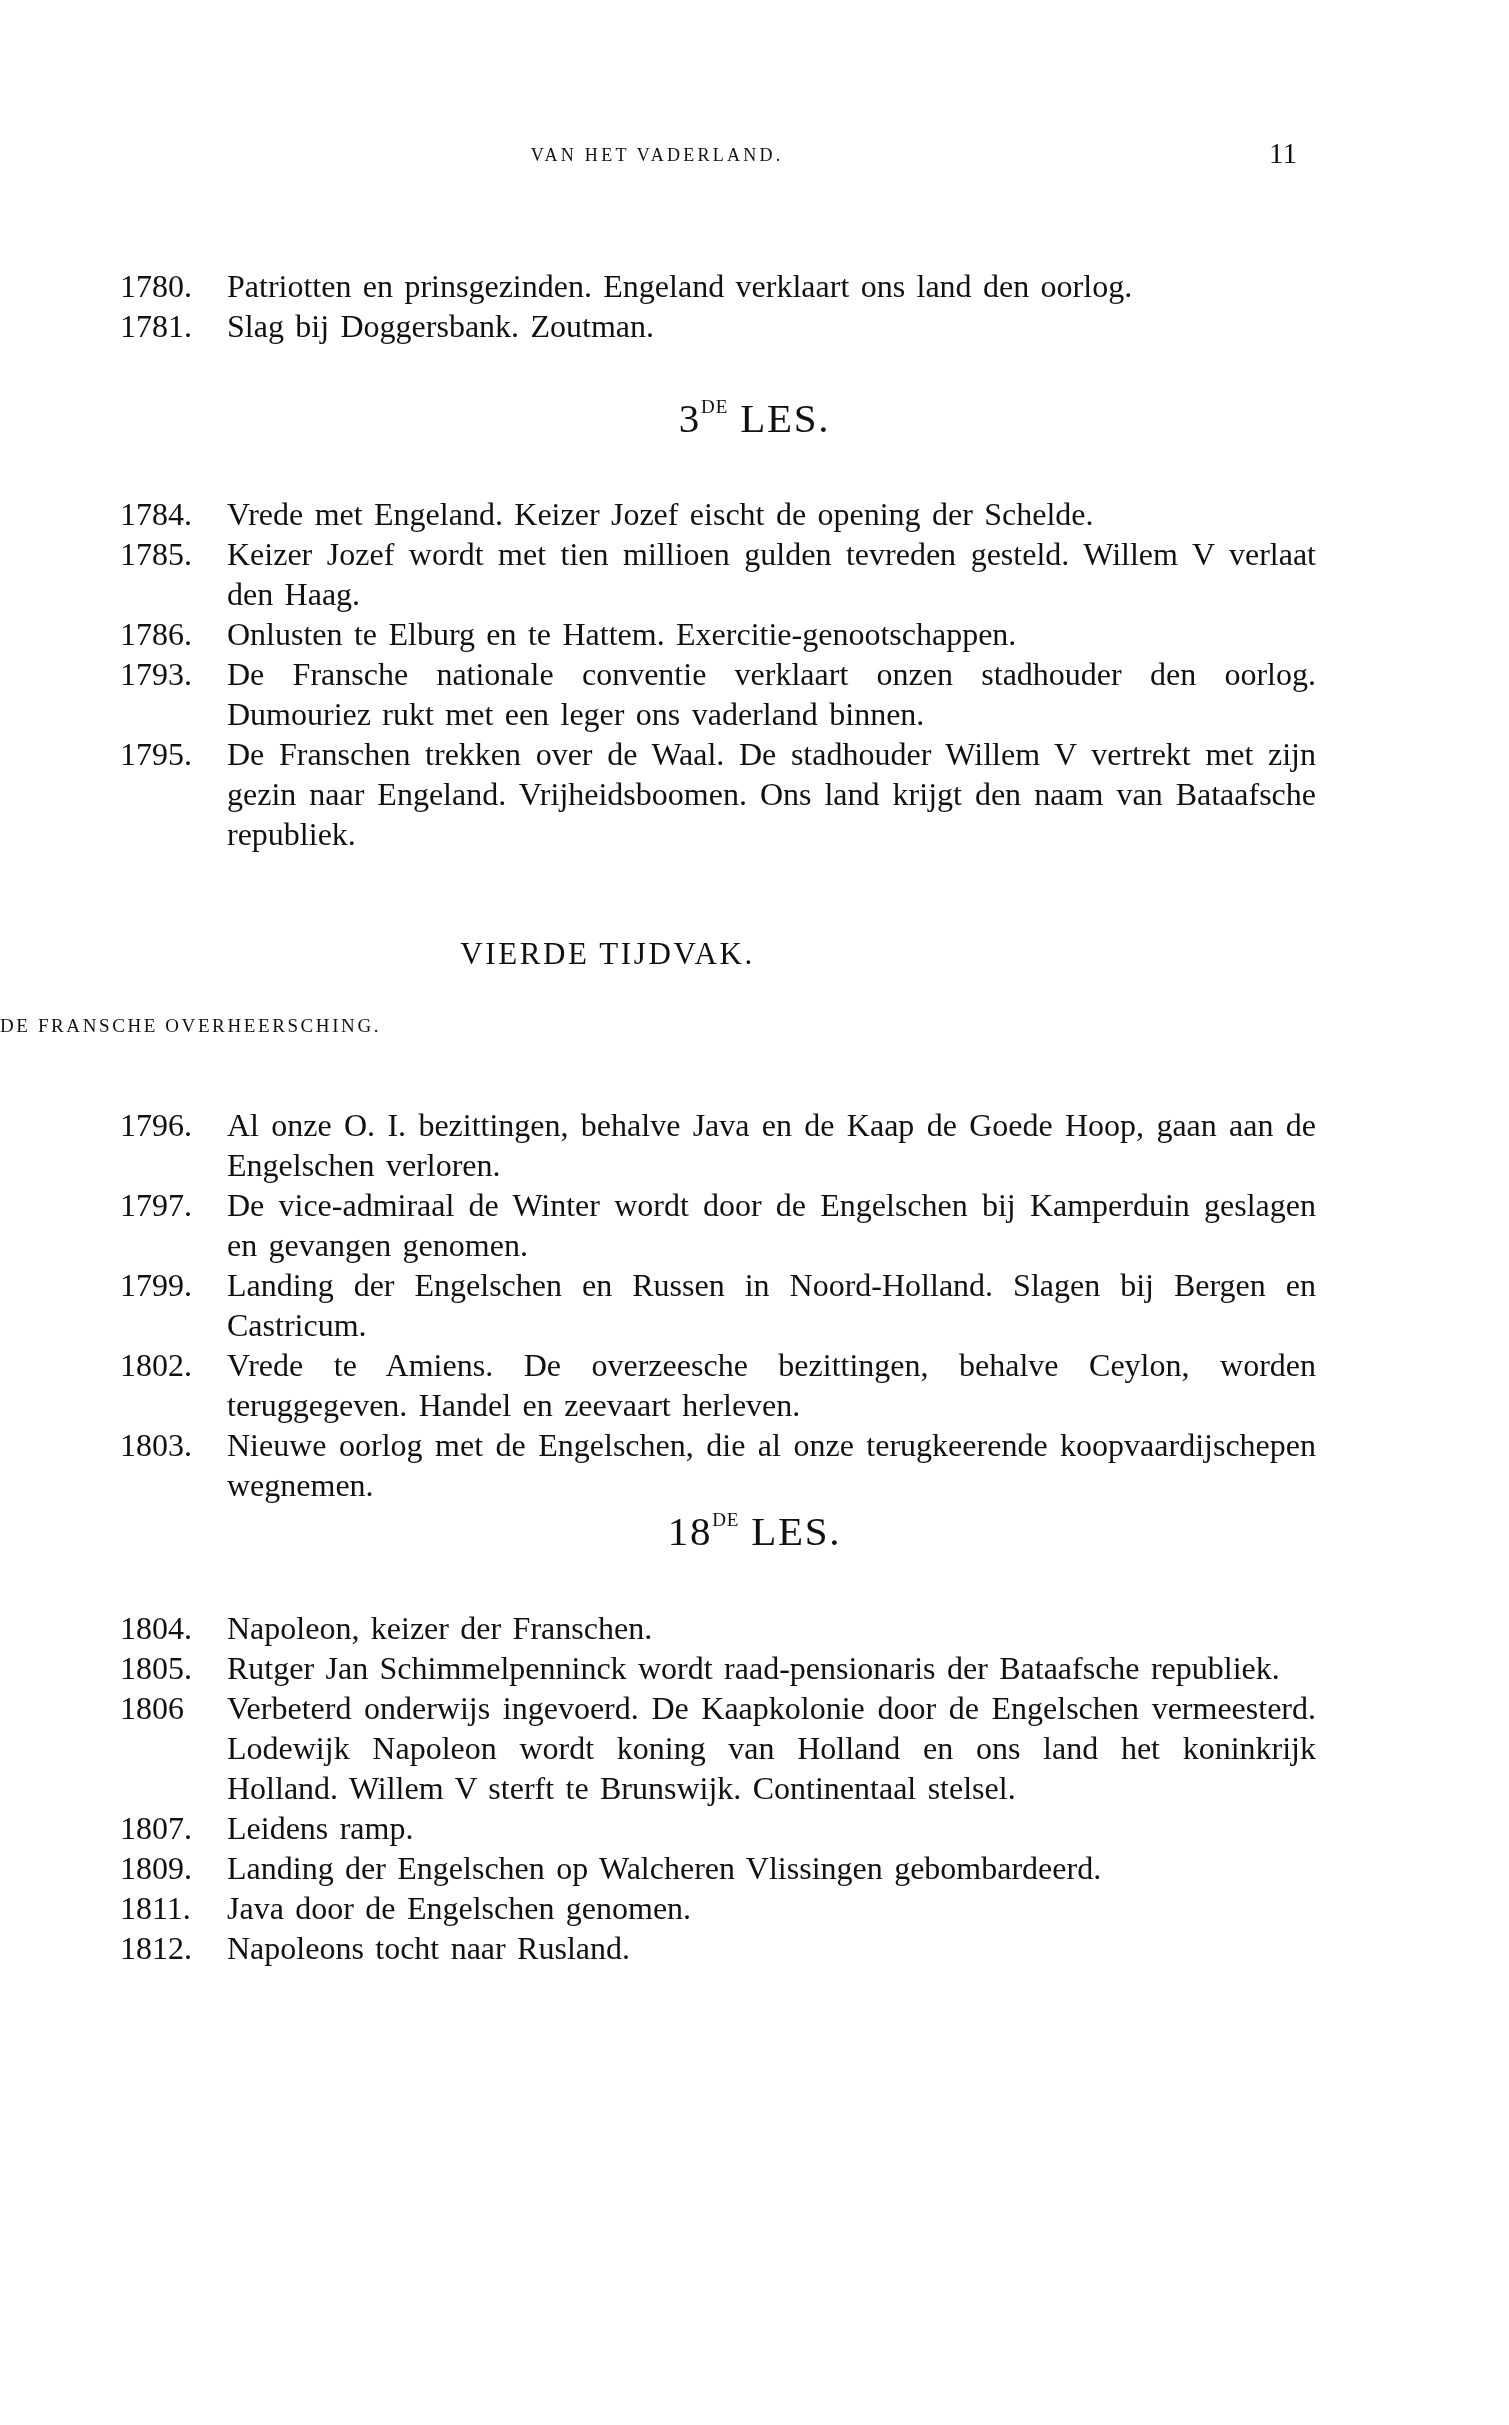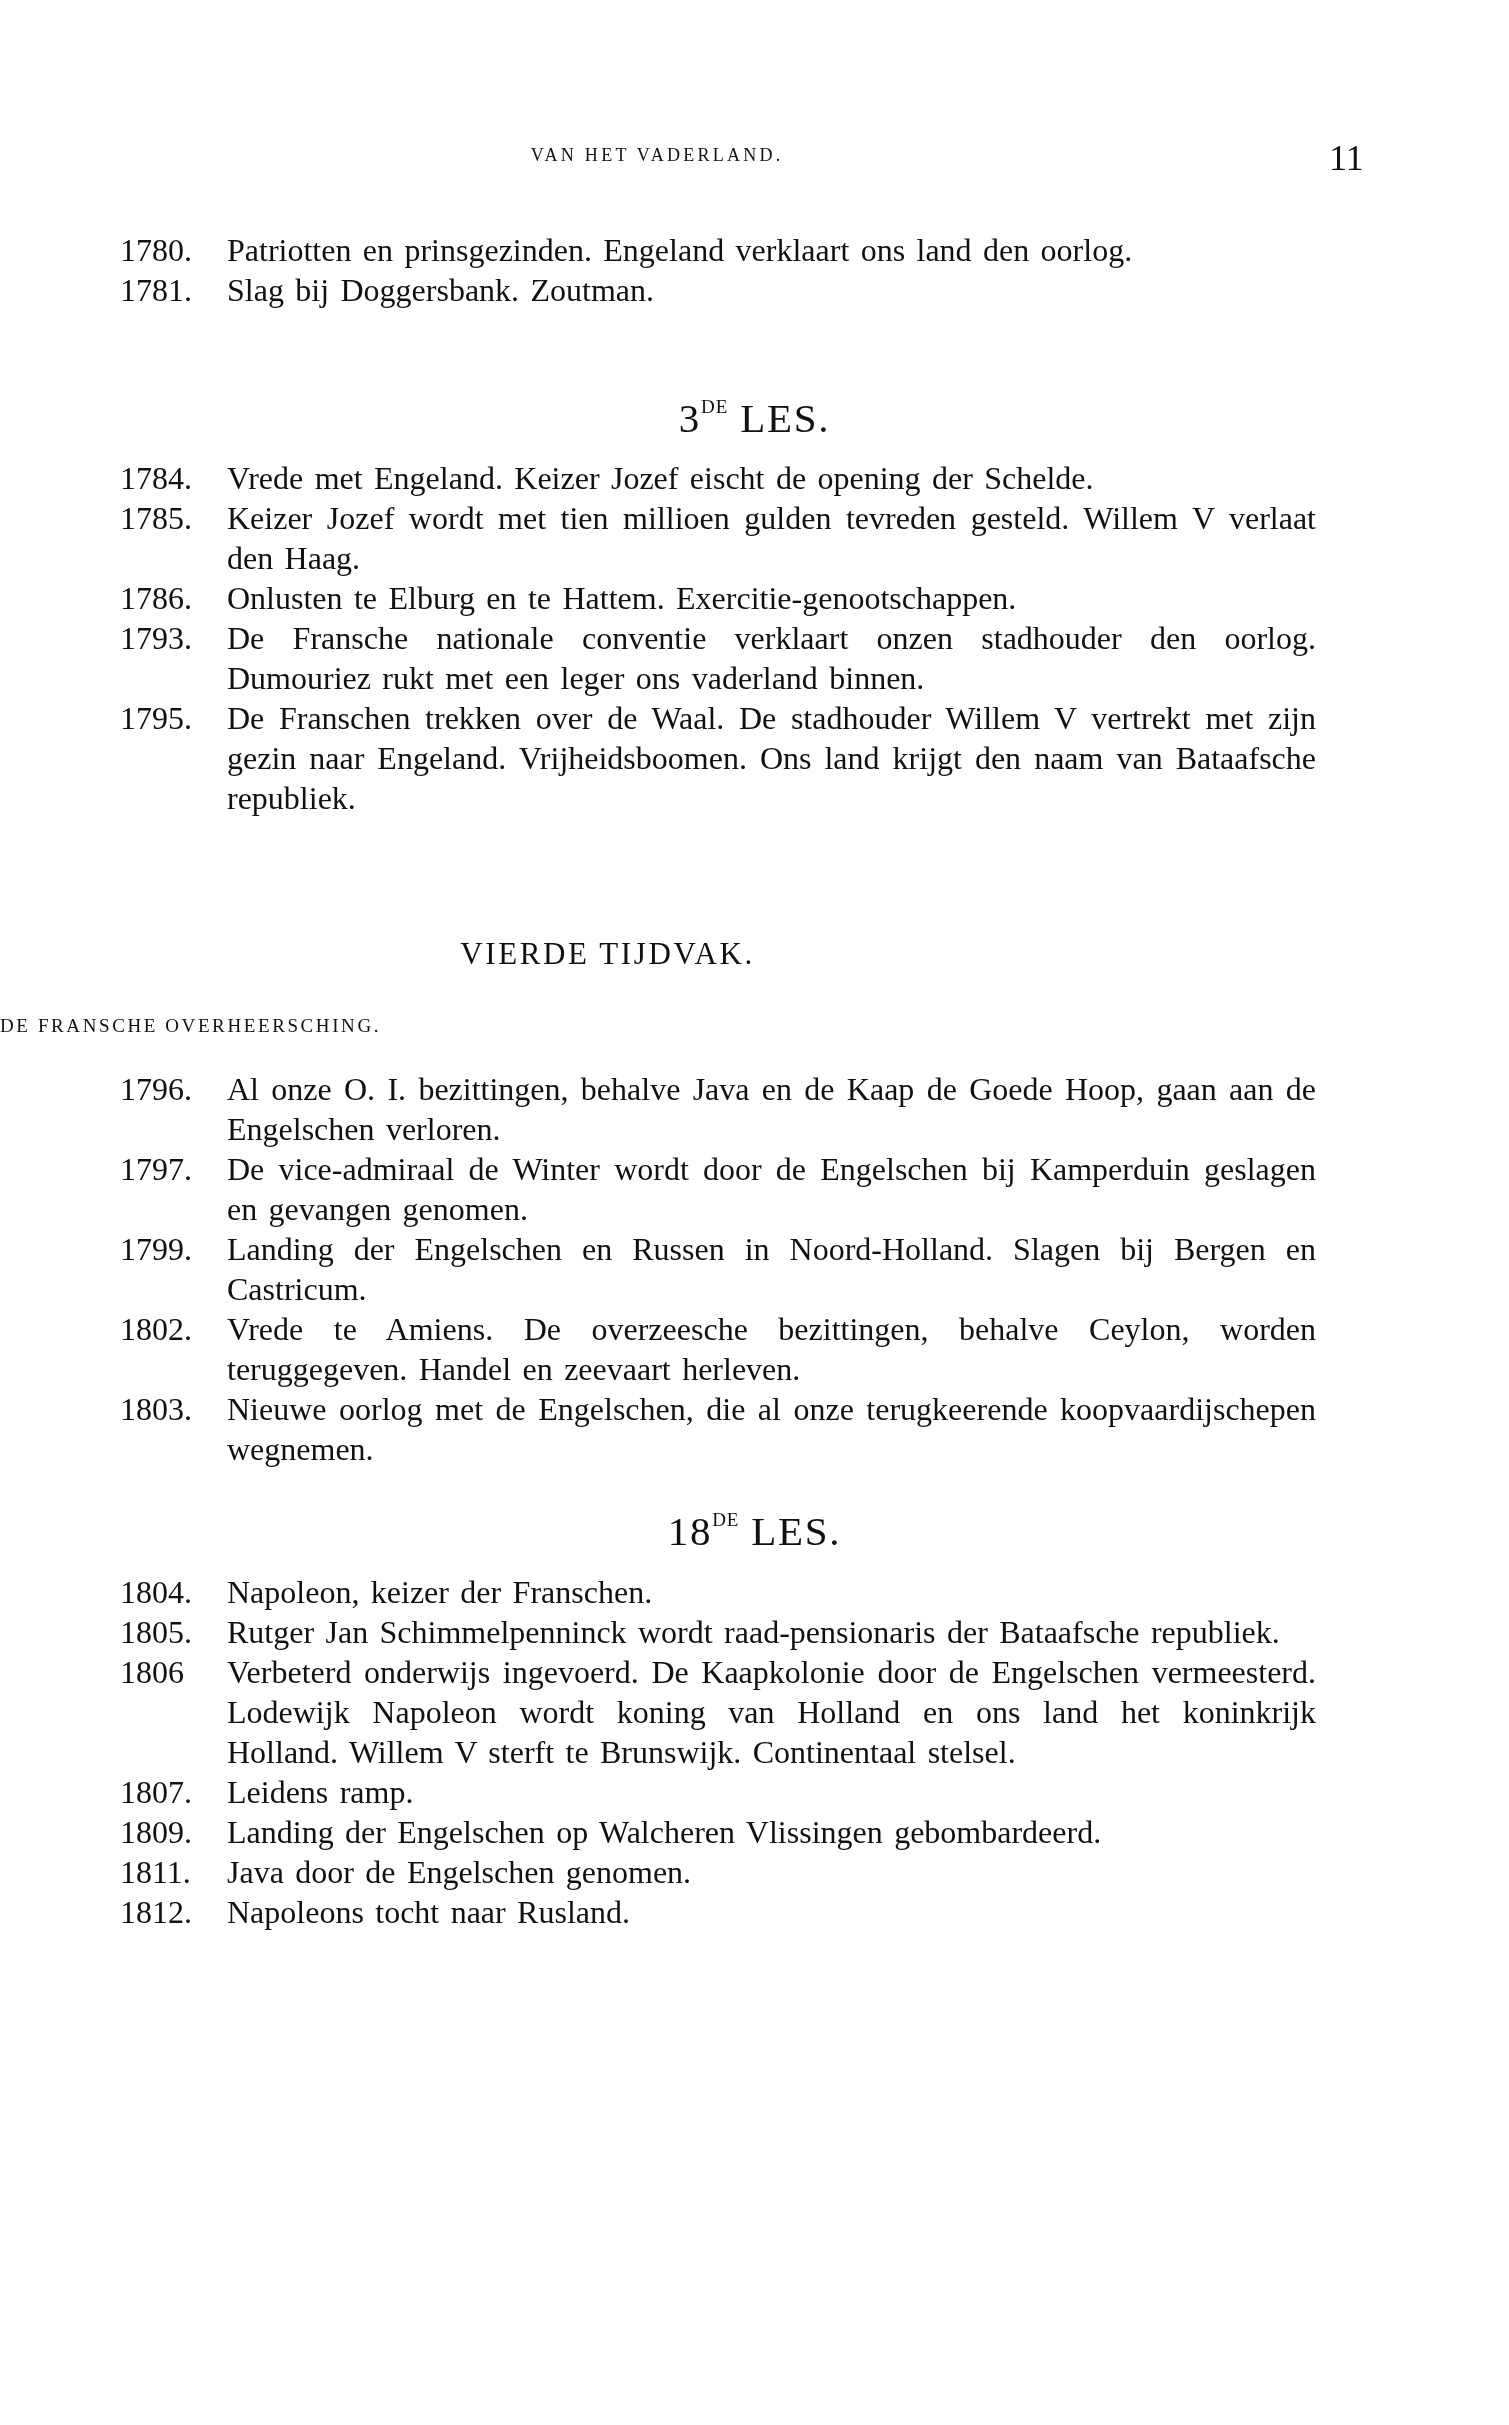--- a/index.html
+++ b/index.html
@@ -6,23 +6,23 @@
   body {
     width: 1509px; height: 2426px; position: relative; overflow: hidden;
     font-family: "Liberation Serif", "DejaVu Serif", serif; color: #111;
   }
   .running-head {
     position: absolute; top: 144px; left: 0; width: 1314px;
     text-align: center; font-size: 19px; letter-spacing: 3.4px;
   }
   .running-head .title { display: inline-block; transform: scaleX(0.95); }
   .page-number {
-    position: absolute; top: 137px; left: 1329px; font-size: 36px; font-family: Liberation Serif, serif;
+    position: absolute; top: 137px; left: 1269px; font-size: 29px; font-family: Liberation Serif, serif;
   }
-  .block { position: absolute; left: 120px; width: 1196px; }
+  .block { position: absolute; left: 120px; width: 1196px; margin-top: 36px; }
   .entry { display: flex; font-size: 32px; line-height: 40px; }
   .entry .year { width: 107px; flex: 0 0 107px; letter-spacing: 0px; }
   .entry .text { flex: 1; text-align: justify; text-align-last: left; word-spacing: 3.4px; }
   .heading-les {
     position: absolute; left: 0; width: 1509px; text-align: center;
     font-size: 41px; letter-spacing: 1.7px;
   }
   .heading-les sup { font-size: 19px; vertical-align: 19px; margin-right: 12px; letter-spacing: 0.9px; margin-top: 30px; }
   .heading-period {
     position: absolute; left: 0; width: 1215px; text-align: center;

